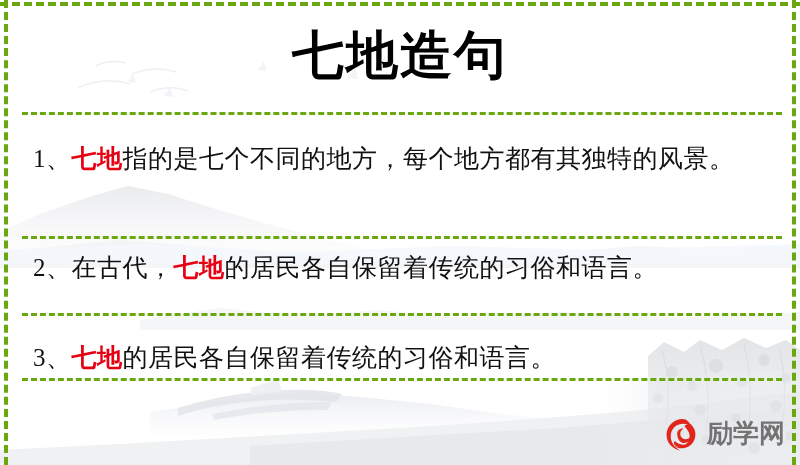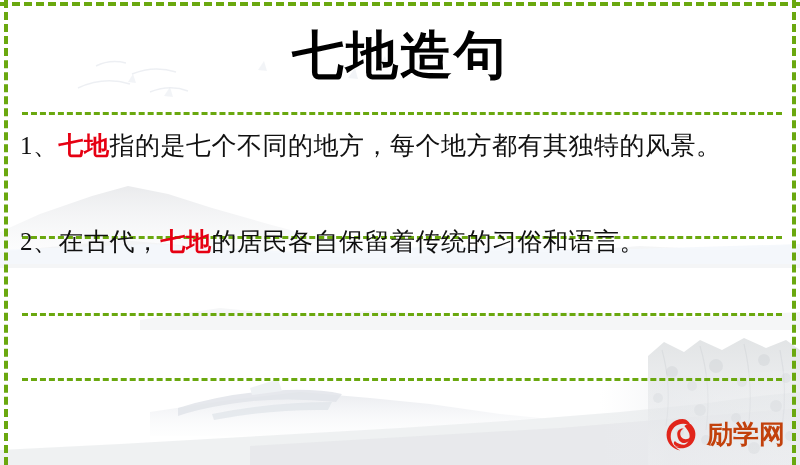--- a/index.html
+++ b/index.html
@@ -93,21 +93,21 @@
     top: 122px;
     z-index: 3;
   }
   .sentence {
     font-family: "Liberation Serif", "DejaVu Serif", serif;
     font-size: 25px;
     line-height: 48px;
     color: #111111;
     letter-spacing: 0.5px;
     text-align: justify;
-    margin: 0;
+    margin: 13px;
   }
   .s1 { height: 96px; }
   .s2 { height: 77px; }
   .s3 { height: 65px; }
 
   .kw {
     color: #e60012;
     font-weight: 700;
   }
 
@@ -122,24 +122,24 @@
     align-items: center;
     gap: 6px;
     z-index: 5;
   }
   .logo-mark {
     width: 38px;
     height: 38px;
     flex: 0 0 38px;
   }
   .logo-text {
-    font-family: Liberation Serif, serif;
+    font-family: Liberation Mono, monospace;
     font-size: 26px;
     font-weight: 700;
-    color: #c2410c;
+    color: #737373;
     letter-spacing: 0px;
     line-height: 1;
     white-space: nowrap;
   }
 </style>
 </head>
 <body>
 
 <div id="page">
 
@@ -234,20 +234,21 @@
   <div class="rule rule-2"></div>
   <div class="rule rule-3"></div>
   <div class="rule rule-4"></div>
 
   <div class="sentences">
 
     <p class="sentence s1"><span>1、</span><span></span><span class="kw">七地</span><span>指的是七个不同的地方，每个地方都有其独特的风景。</span></p>
 
     <p class="sentence s2"><span>2、</span><span>在古代，</span><span class="kw">七地</span><span>的居民各自保留着传统的习俗和语言。</span></p>
 
+    <p class="sentence s3"><span>3、</span><span></span><span class="kw">七地</span><span>的居民各自保留着传统的习俗和语言。</span></p>
 
   </div>
 
   <div class="logo">
     <svg class="logo-mark" viewBox="0 0 64 64" aria-hidden="true">
       <path d="M33 5 C18 5 6 17 6 32 C6 45 16 56 29 58 C19 53 13 44 13 34 C13 22 22 13 34 13 C40 13 45 15 48 19 C45 10 40 5 33 5 Z" fill="#e1251b"></path>
       <path d="M47 14 C53 20 56 28 54 36 C52 45 45 52 36 54 C30 55 24 54 20 51 C28 53 36 51 41 45 C46 39 46 31 42 25 C40 22 38 19 36 17 C39 14 43 13 47 14 Z" fill="#e1251b"></path>
       <path d="M24 30 C24 24 29 20 35 21 C31 23 29 26 29 30 C29 35 33 39 38 39 C42 39 45 37 47 34 C46 42 39 47 32 45 C27 43 24 37 24 30 Z" fill="#e1251b"></path>
       <path d="M20 42 C26 48 35 50 42 47 C36 53 27 54 21 50 C18 48 17 45 20 42 Z" fill="#e1251b"></path>
     </svg>

